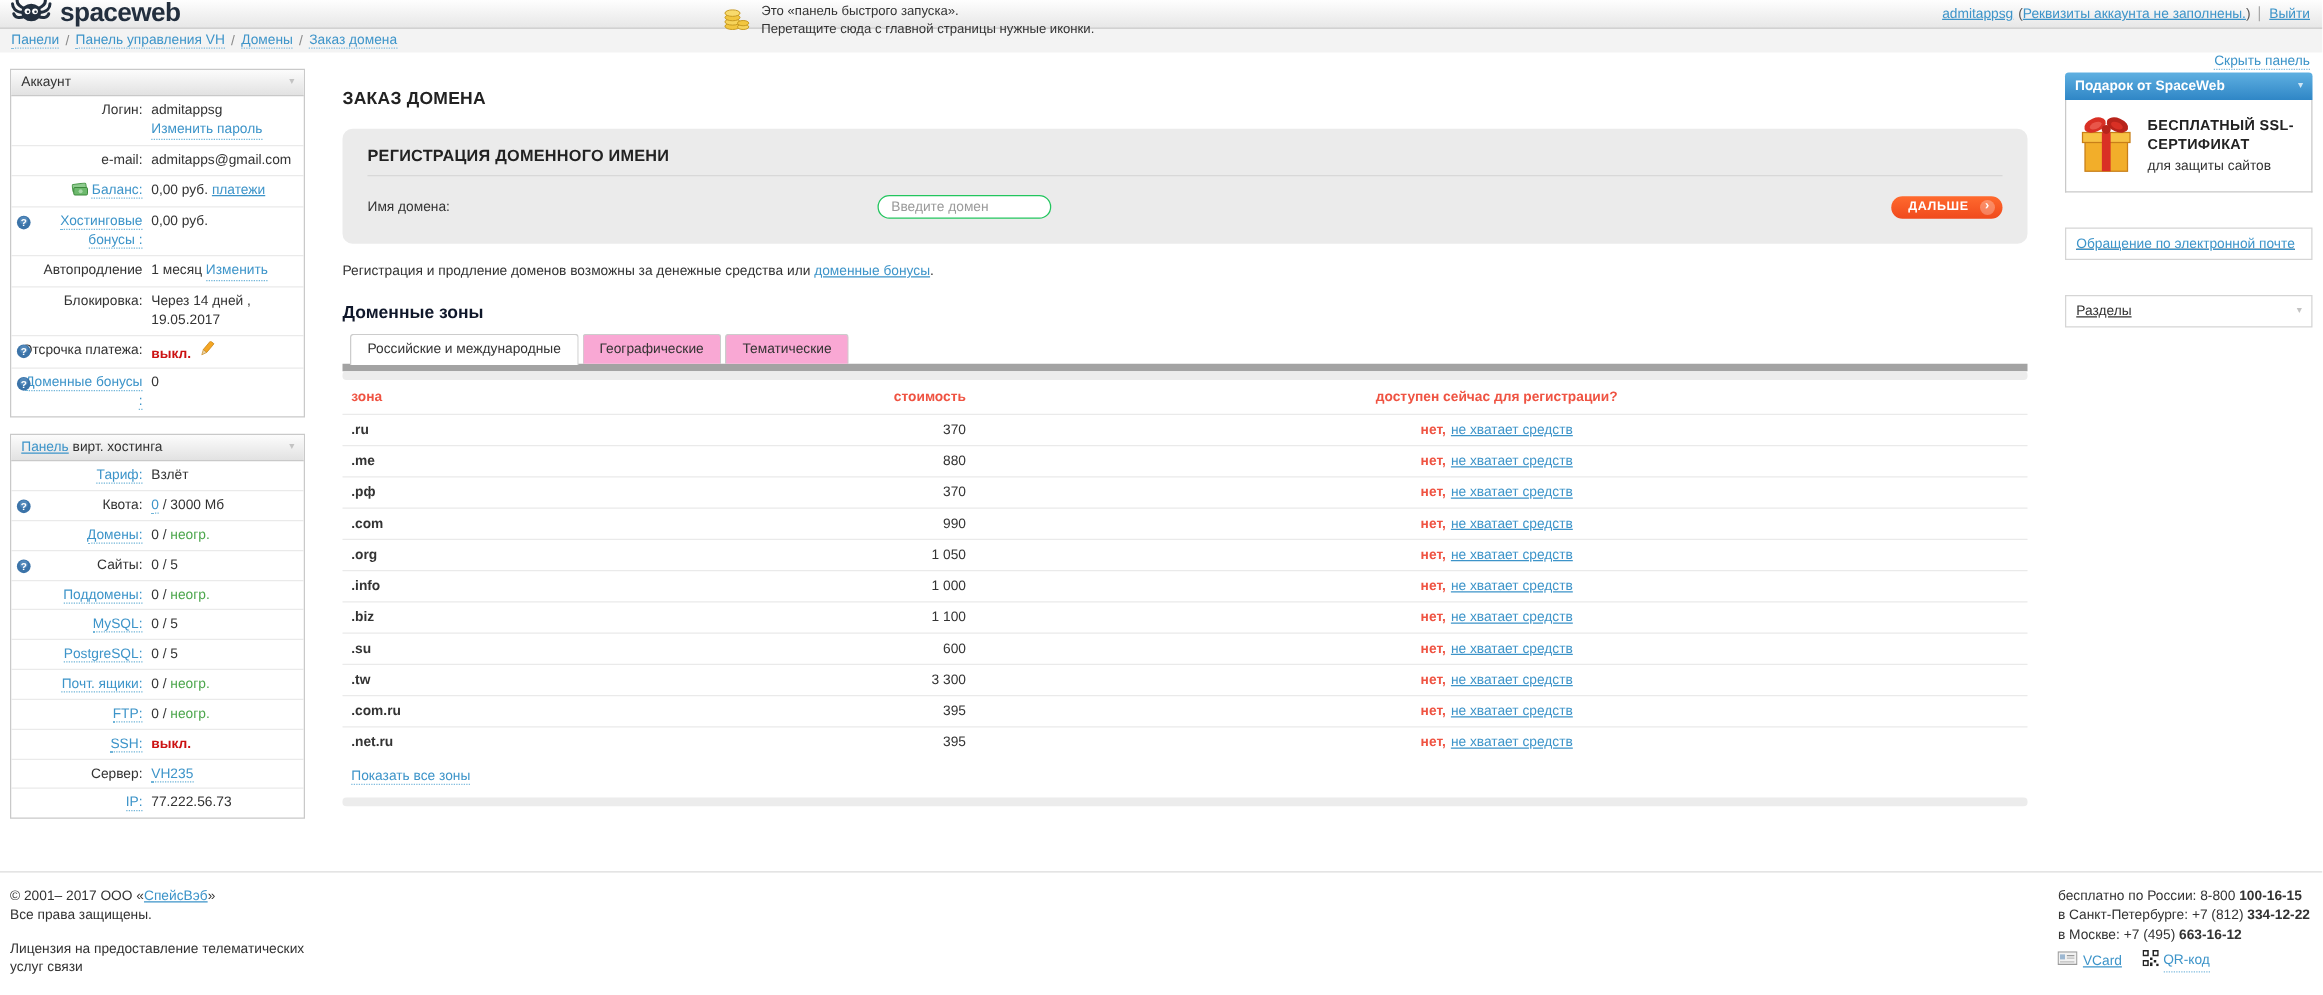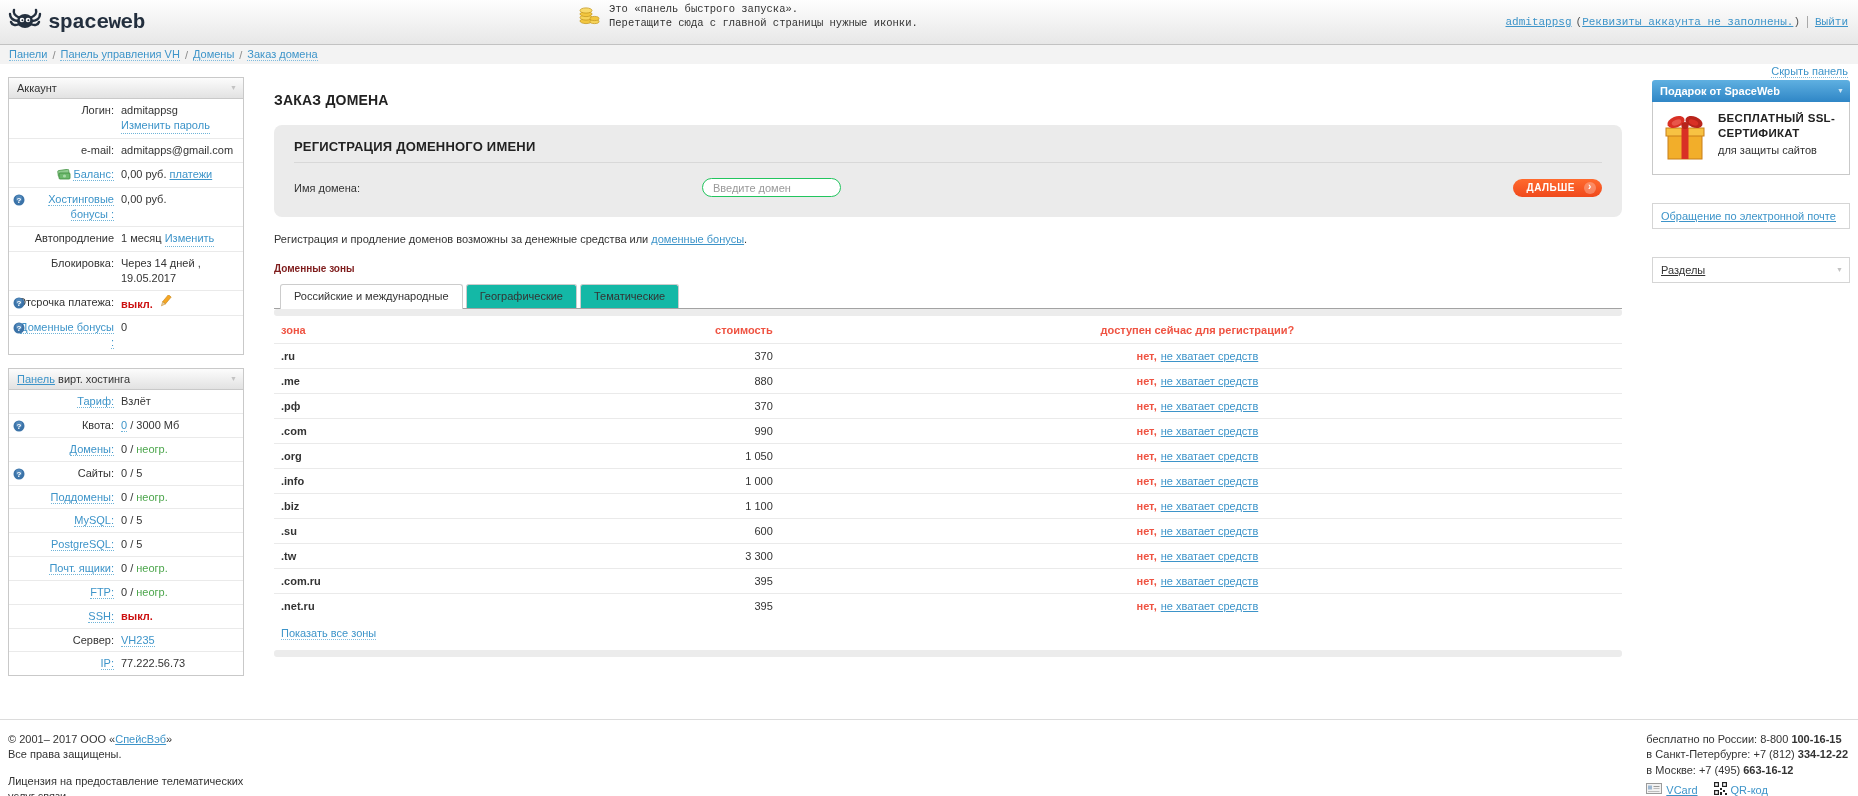--- a/index.html
+++ b/index.html
@@ -7,21 +7,21 @@
   body {
     width:1858px; height:796px; overflow:hidden;
     font-family:"Liberation Sans", sans-serif; font-size:11px; color:#333; background:#fff;
   }
   a { color:#3d94c9; text-decoration:none; cursor:pointer; }
   a.u { text-decoration:underline; }
   a.d { border-bottom:1px dotted #6fb4d8; }
   b { font-weight:bold; }
 
   
-  .topbar { height:45px; background:linear-gradient(#fefefe,#e7e7e7); border-bottom:1px solid #c2c2c2; position:relative; display:flex; align-items:center;font-family:Liberation Mono, monospace; }
+  .topbar { height:23px; background:linear-gradient(#fefefe,#e7e7e7); border-bottom:1px solid #c2c2c2; position:relative; display:flex; align-items:center; }
   .logo { display:flex; align-items:center; gap:6px; padding-left:8px; }
   .logo-text { font-size:21px; font-weight:bold; color:#232f3e; letter-spacing:-0.5px; }
   .quick-hint { position:absolute; left:578px; top:3px; display:flex; gap:9px; align-items:center; color:#333; font-size:10.5px; line-height:1.3; }
   .account-links { margin-left:auto; padding-right:10px; display:flex; align-items:center; color:#555; }
   .account-links .divider { border-left:1px solid #a9a9a9; height:12px; margin:0 7px; }
   .paren { color:#555; }
 
   
   .breadcrumb-bar { height:19px; background:#f3f3f3; display:flex; align-items:center; padding-left:9px; }
   .breadcrumb-bar .sep { color:#8a8a8a; margin:0 5px; }
@@ -52,41 +52,41 @@
   .page-title { font-size:14px; font-weight:bold; color:#222; margin:20px 0 0 0; letter-spacing:0.2px; }
   .reg-box { margin-top:17px; background:#ebebeb; border-radius:8px; padding:14px 20px 20px; }
   .reg-title { font-size:13px; font-weight:bold; color:#222; padding-bottom:8px; border-bottom:1px solid #d8d8d8; margin-bottom:15px; letter-spacing:0.2px; }
   .reg-row { display:flex; align-items:center; }
   .reg-label { width:408px; flex:none; }
   .domain-input { width:139px; height:19px; padding:2px 10px; border:1px solid #22c55e; border-radius:10px; font-family:"Liberation Sans", sans-serif; font-size:11px; color:#333; outline:none; }
   .domain-input::placeholder { color:#9a9a9a; }
   .next-btn { margin-left:auto; background:linear-gradient(#ff6a2e,#f0491c); color:#fff; font-weight:bold; font-size:10px; letter-spacing:0.5px; border:none; border-radius:9px; padding:3px 6px 3px 14px; display:flex; align-items:center; gap:9px; cursor:pointer; font-family:"Liberation Sans", sans-serif; }
   .next-arrow { width:12px; height:12px; border-radius:50%; background:rgba(255,255,255,0.28); display:flex; align-items:center; justify-content:center; font-size:10px; line-height:1; padding-bottom:1px; }
   .note { margin:16px 0 0 0; }
-  .zones-title { font-size:10px; font-weight:bold; color:#7f1d1d; margin:18px 0 10px; }
-  .tabs { display:flex; gap:3px; border-bottom:1px solid #a3a3a3; padding-left:6px;align-items:center; }
-  .tab { border:1px solid #ccc; border-bottom:none; border-radius:3px 3px 0 0; padding:5px 13px 6px; background:#14b8a6; cursor:pointer; }
+  .zones-title { font-size:14px; font-weight:bold; color:#0f172a; margin:18px 0 10px; }
+  .tabs { display:flex; gap:3px; border-bottom:6px solid #a3a3a3; padding-left:6px;align-items:center; }
+  .tab { border:1px solid #ccc; border-bottom:none; border-radius:3px 3px 0 0; padding:5px 13px 6px; background:#f9a8d4; cursor:pointer; }
   .tab.active { background:#fff; margin-bottom:-1px; padding-bottom:7px; }
   .zones-table { }
   .cap { height:7px; background:#ececec; border-radius:3px; }
   .trow { display:flex; align-items:center; border-bottom:1px solid #eaeaea; padding:6px 0; }
   .thead-row { color:#ef5342; font-weight:bold; padding:8px 0 7px; }
   .c-zone { width:20%; padding-left:7px; }
   .zone-name { font-weight:bold; }
   .c-price { width:17%; text-align:right; }
   .c-avail { flex:1; text-align:center; }
   .c-avail .no { color:#ef5342; font-weight:bold; }
   .c-avail a { margin-left:4px; }
   .show-all { display:inline-block; margin:9px 0 10px 7px; border-bottom:1px dotted #7ebbde; }
 
   
   .sidebar-right { width:198px; flex:none; margin-top:8px; }
   .gift-header { background:linear-gradient(#5fb0e1,#2f86c6); color:#fff; font-weight:bold; padding:5px 8px; border-radius:3px 3px 0 0; position:relative; cursor:pointer; }
   .gift-header .panel-toggle { color:#cfe6f5; top:7px; }
-  .gift-body { border:1px solid #c9c9c9; border-top:none; padding:9px 8px; display:flex; gap:9px; align-items:flex-start; }
+  .gift-body { border:1px solid #c9c9c9; border-top:none; padding:9px 8px; display:flex; gap:9px; align-items:center; }
   .gift-title { font-weight:bold; color:#222; font-size:11.5px; line-height:1.3; letter-spacing:0.3px; }
   .gift-sub { margin-top:3px; }
   .rbox { border:1px solid #d5d5d5; padding:6px 8px; margin-top:28px; position:relative;text-decoration:underline; }
   .rbox a { text-decoration:underline; }
   .rbox .panel-toggle { top:8px; }
 
   
   .footer { border-top:1px solid #dcdcdc; display:flex; justify-content:space-between; padding:12px 10px 0 8px; line-height:1.4; }
   .f-left .license { margin-top:11px; max-width:262px; }
   .f-right { text-align:left; }

